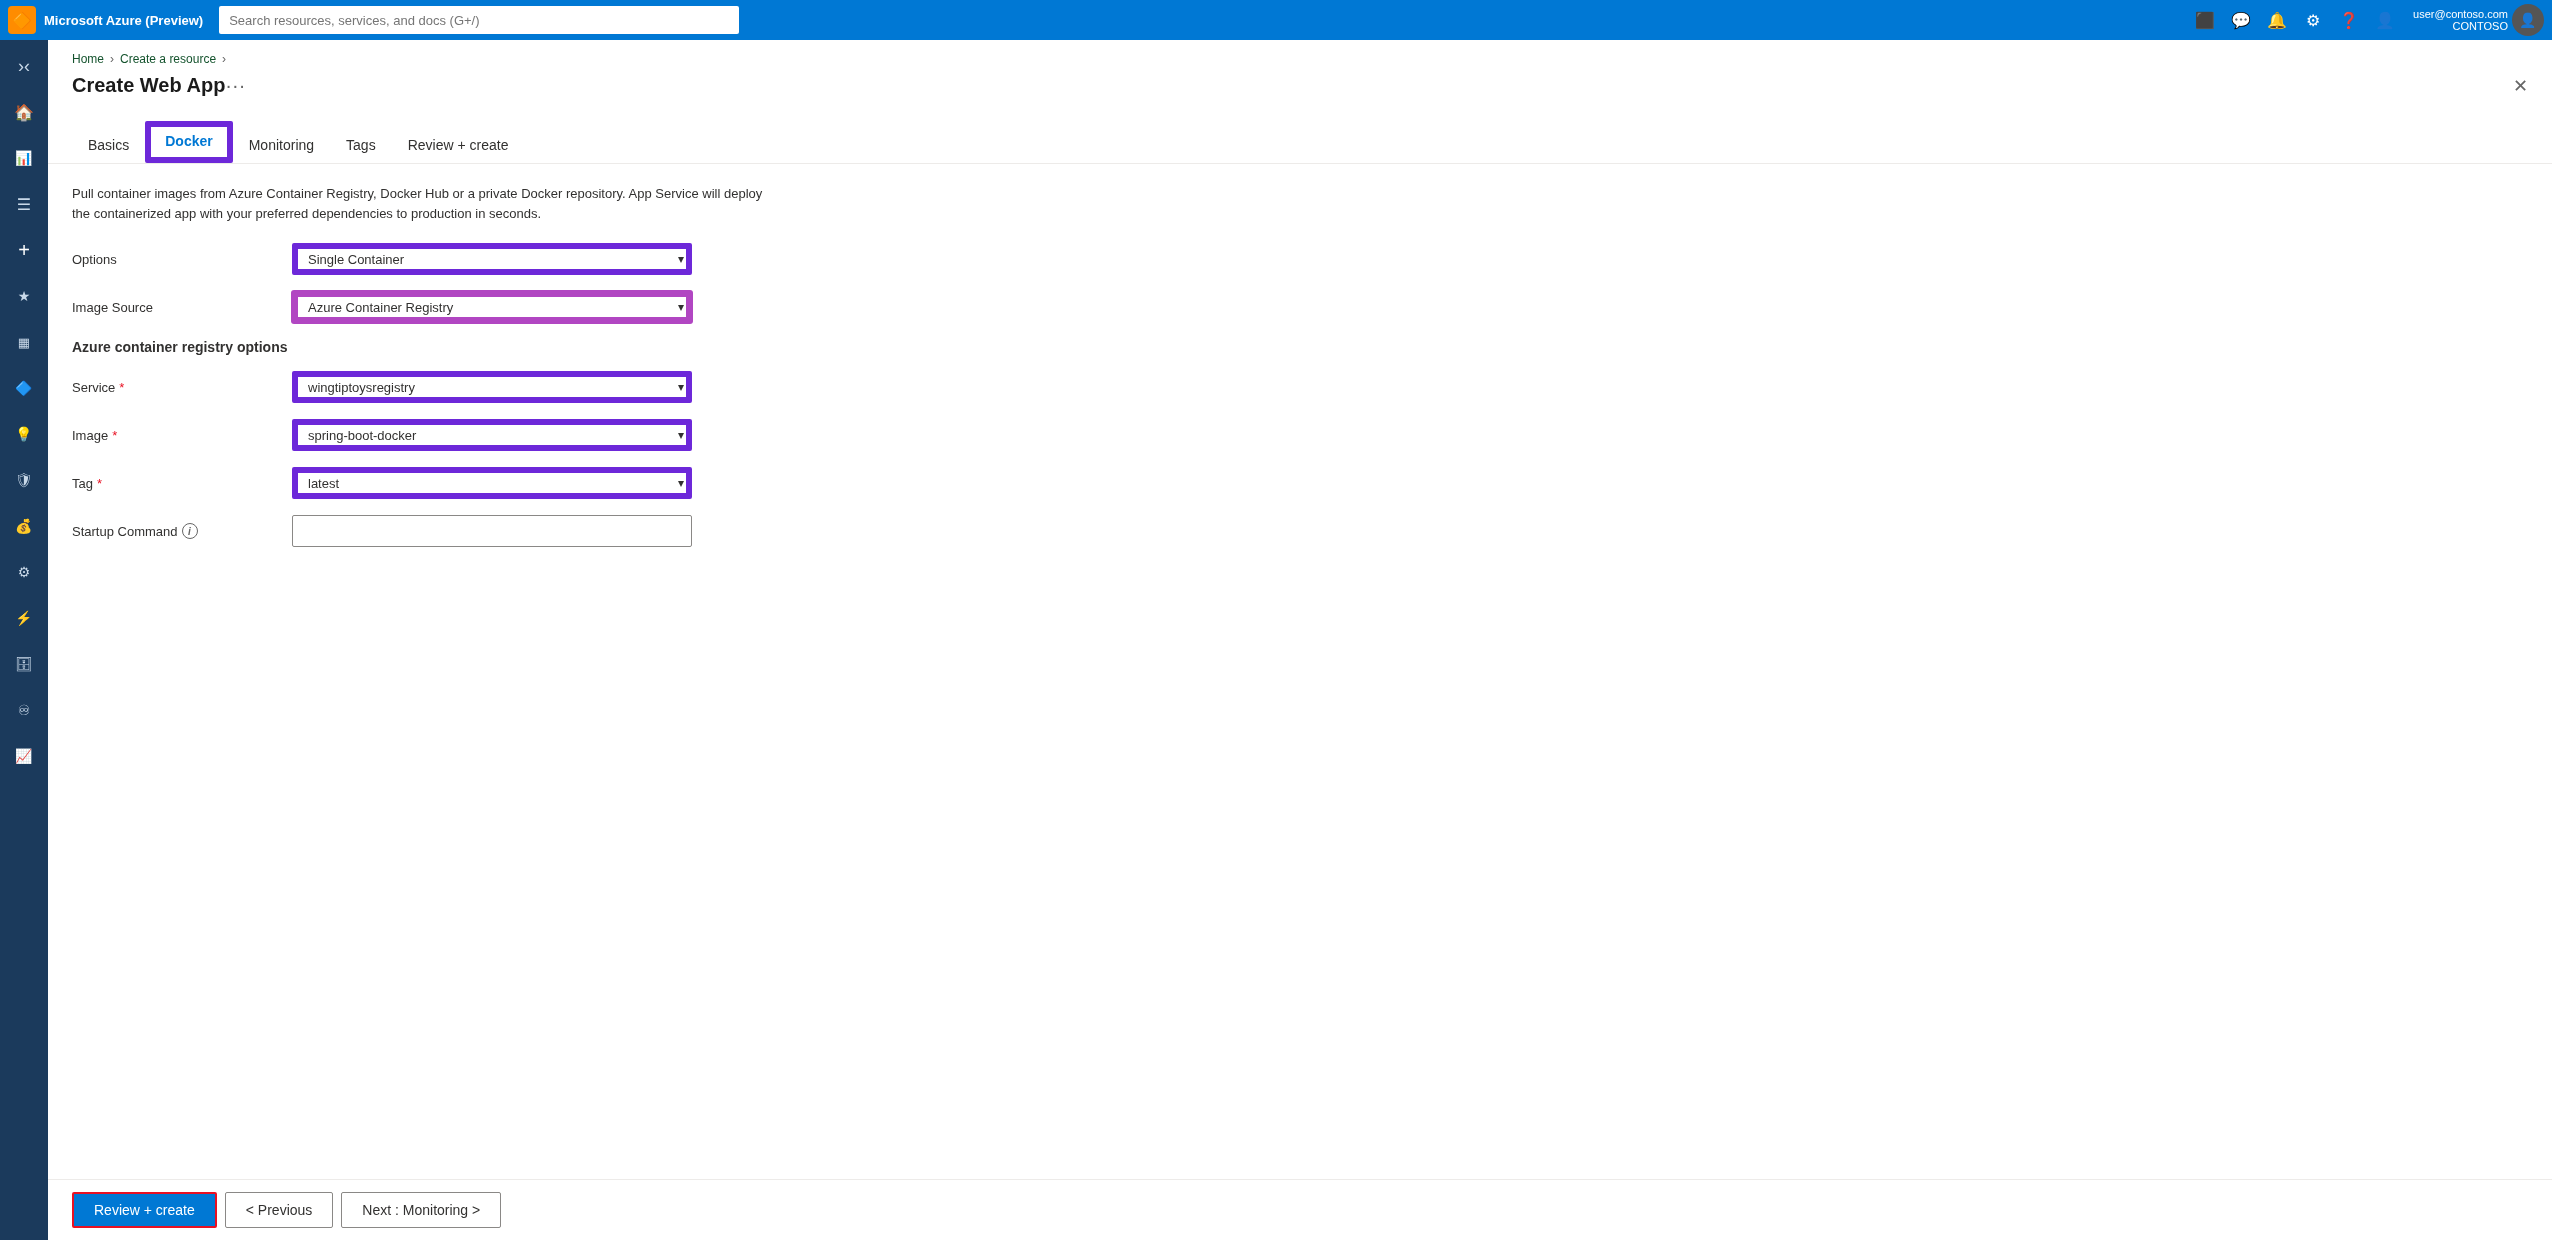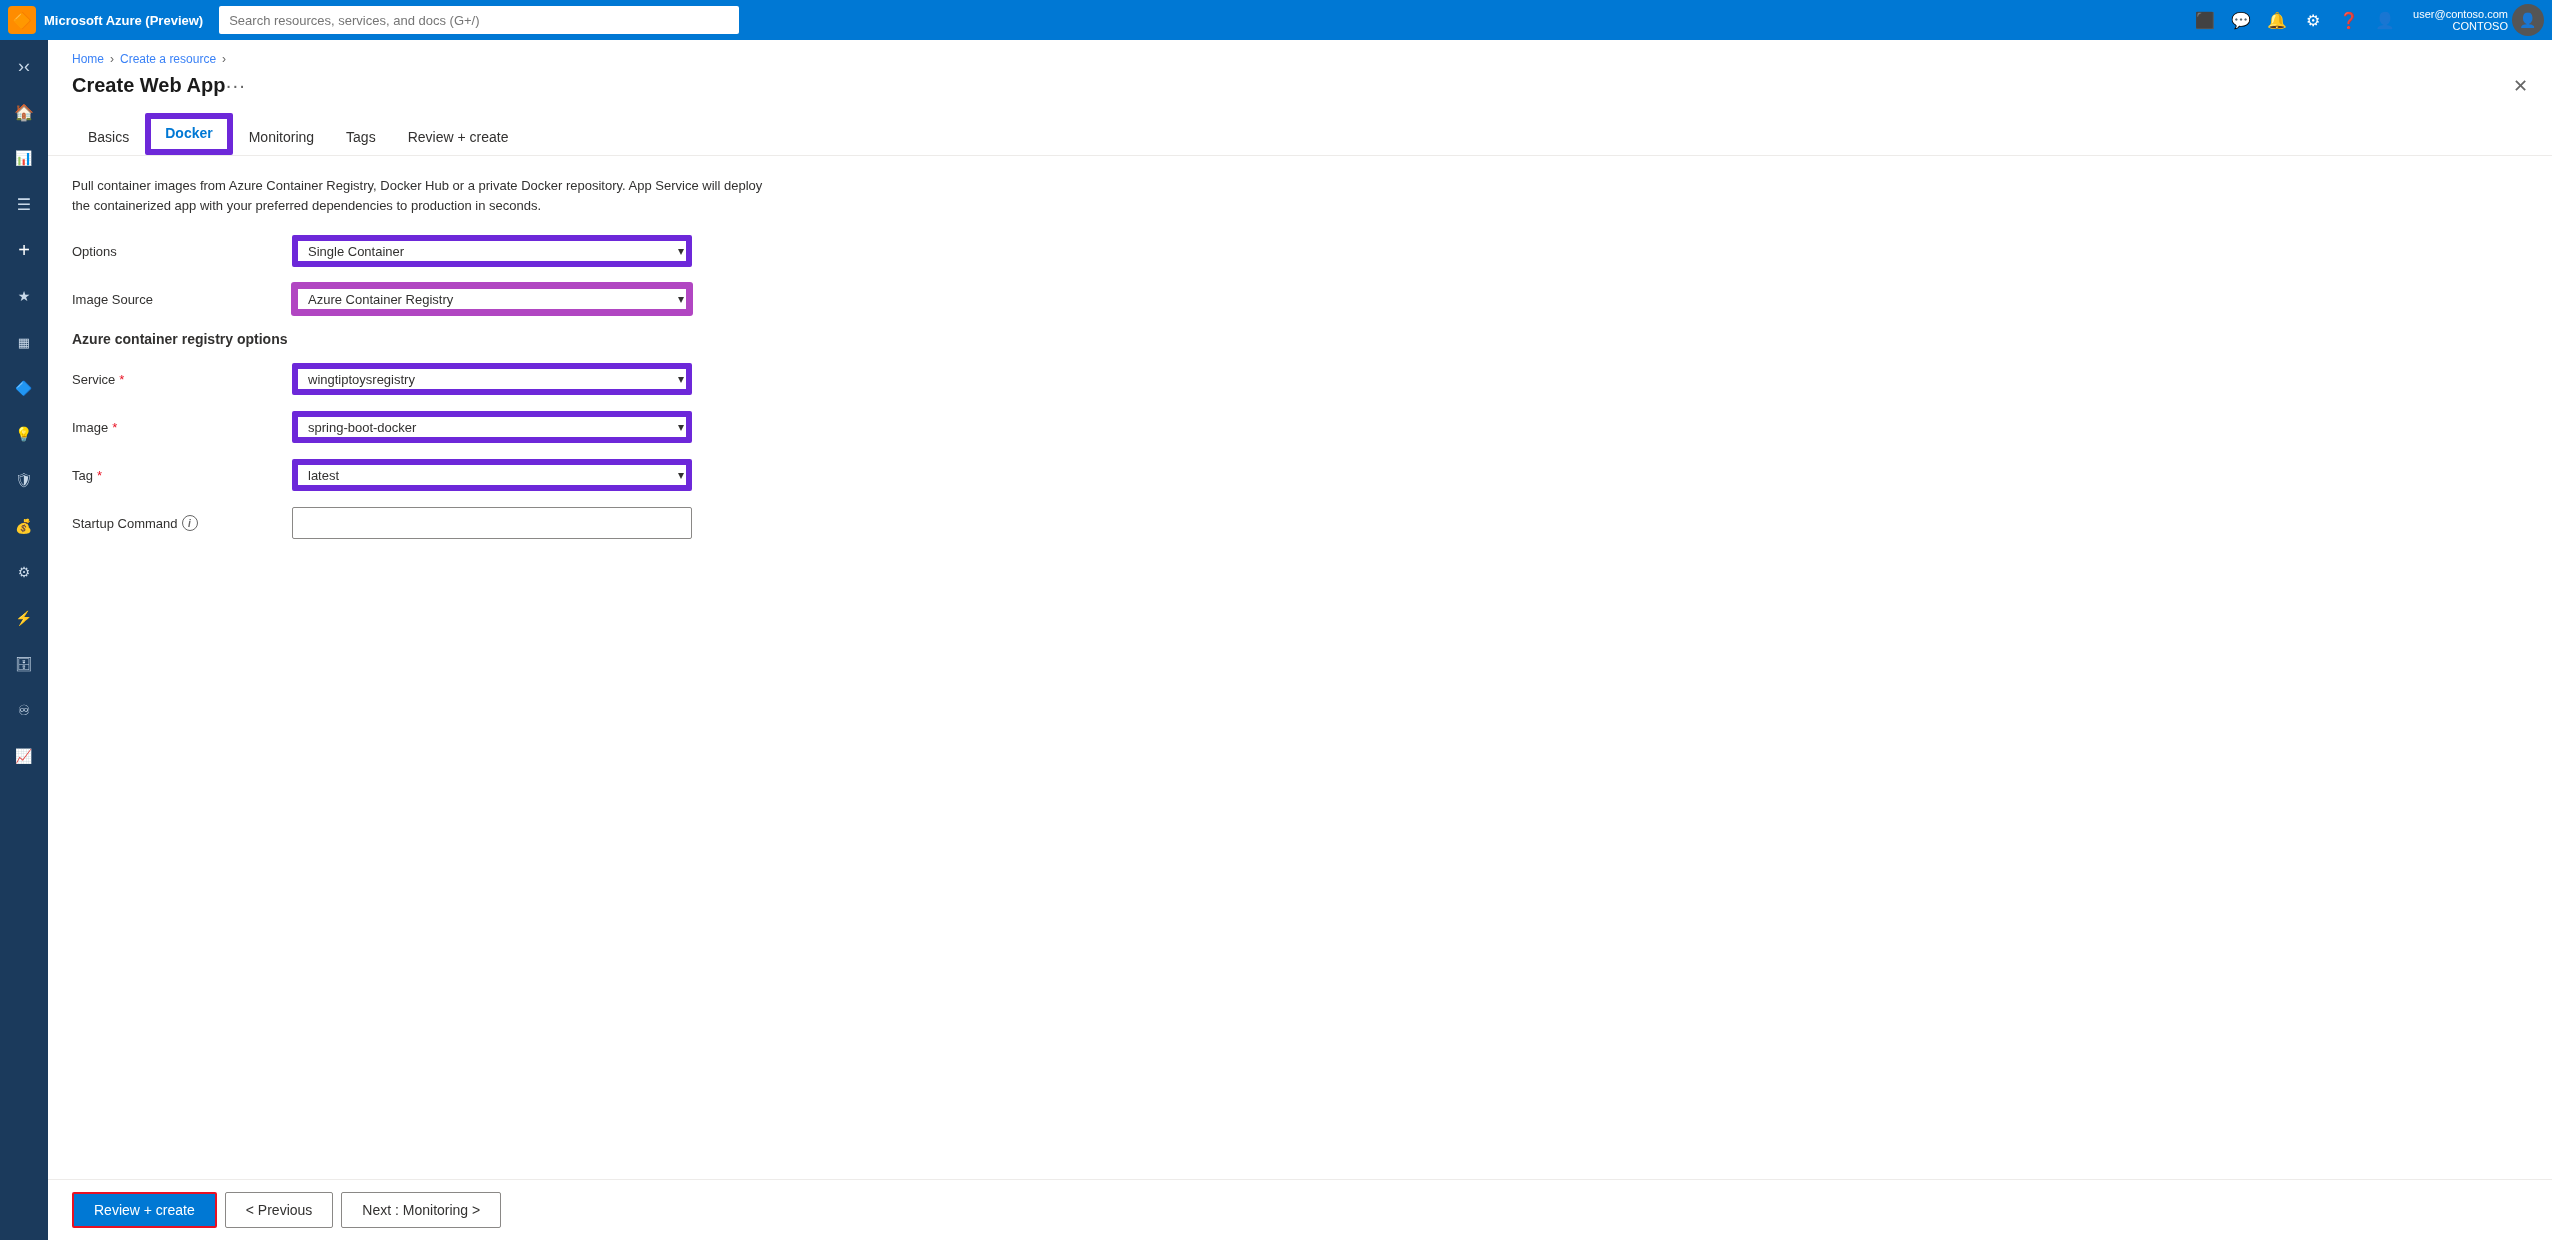--- a/index.html
+++ b/index.html
@@ -93,24 +93,24 @@
     .page-header {
       padding: 12px 24px 0 24px;
       background: white;
       flex-shrink: 0;
     }
     .breadcrumb {
       display: flex; align-items: center; gap: 6px;
       font-size: 12px; color: #0078d4; margin-bottom: 8px;
     }
     .breadcrumb-sep { color: #666; }
-    .breadcrumb a { color: #3b82f6; text-decoration: none; }
+    .breadcrumb a { color: #14532d; text-decoration: none; }
     .page-title-row {
       display: flex; align-items: center; gap: 0;
-      margin-bottom: 0;
+      margin-bottom: 8px;
     }
     .page-title {
       font-size: 20px; font-weight: 600; color: #1b1b1b;
     }
     .page-title-dots {
       font-size: 20px; color: #666; cursor: pointer;
     }
     .close-btn {
       margin-left: auto;
       background: none; border: none;

